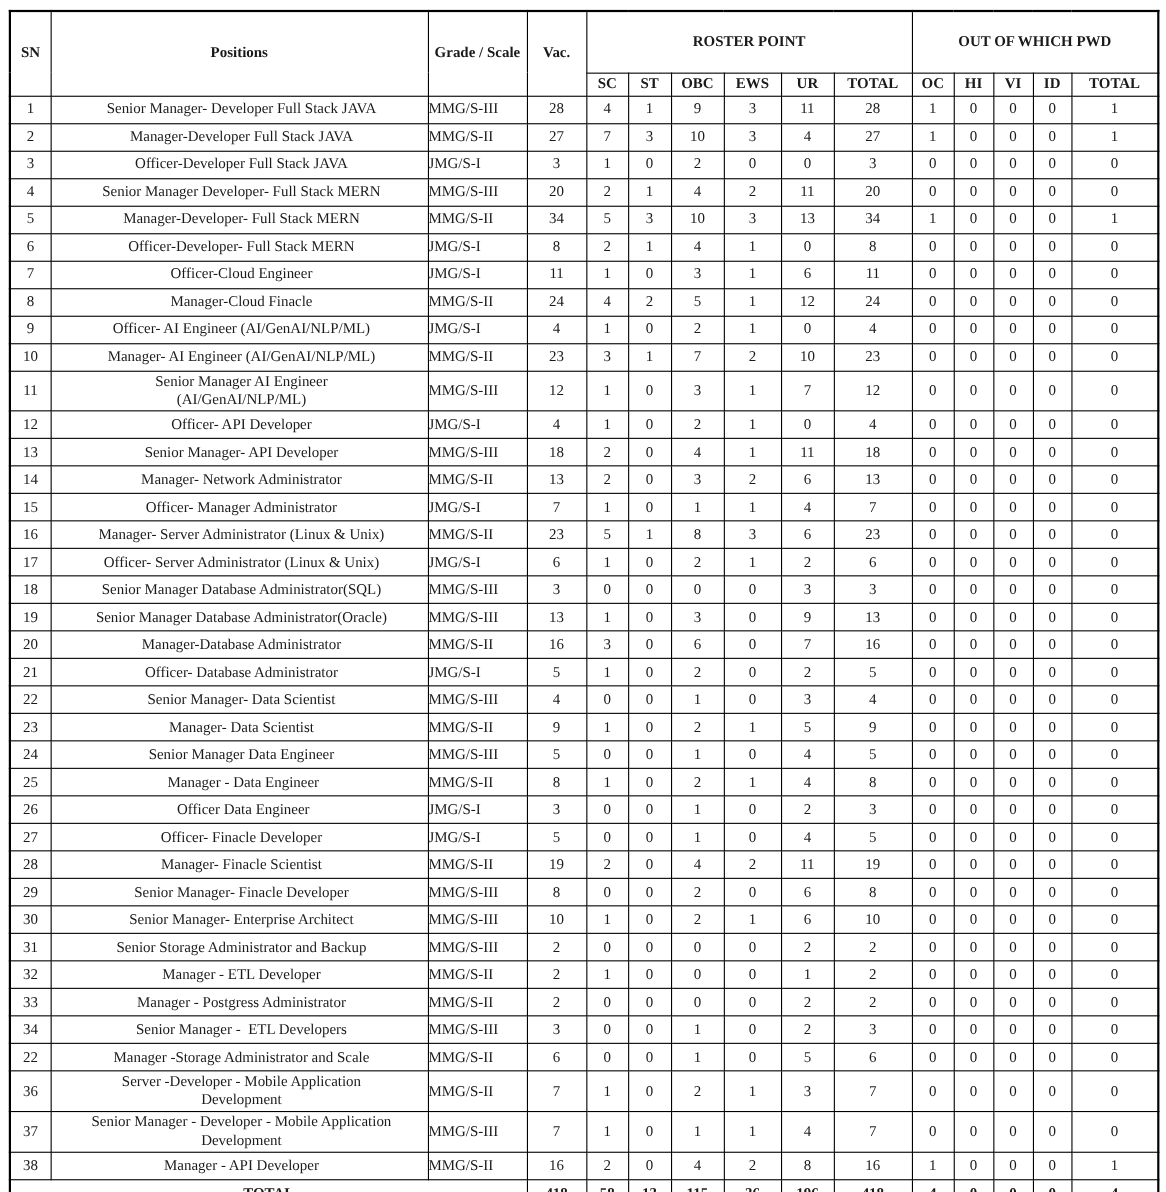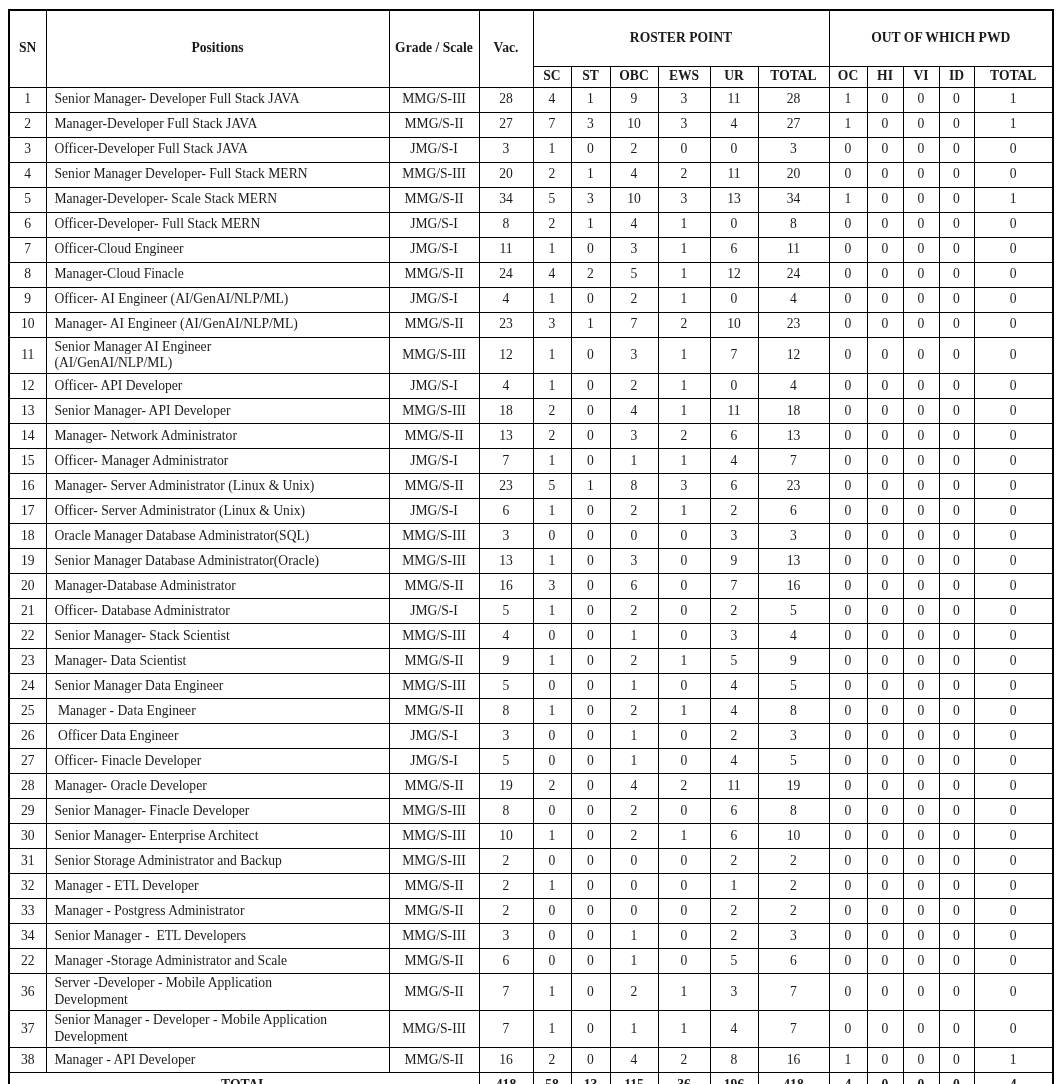--- a/index.html
+++ b/index.html
@@ -32,22 +32,22 @@
   }
   thead th {
     font-weight: bold;
     text-align: center;
     padding: 1px 2px;
   }
   tr.group-header-row { height: 56px; }
   tr.sub-header-row   { height: 21px; }
   tbody td { height: 22px; padding: 0; }
   td.c-sn    { text-align: center; }
-  td.c-pos   { text-align: left; padding: 1px 4px 1px 8px; white-space: pre-wrap; }
-  td.c-grade { text-align: center; }
+  td.c-pos   { text-align: center; padding: 1px 4px 1px 8px; white-space: pre-wrap; }
+  td.c-grade { }
   td.c-num   { text-align: center; }
   tfoot td {
     height: 24px;
     font-weight: bold;
     text-align: center;
     padding: 0;
   }
 </style>
 </head>
 <body>
@@ -158,21 +158,21 @@
           <td class="c-num">11</td>
           <td class="c-num">20</td>
           <td class="c-num">0</td>
           <td class="c-num">0</td>
           <td class="c-num">0</td>
           <td class="c-num">0</td>
           <td class="c-num">0</td>
         </tr>
         <tr>
           <td class="c-sn">5</td>
-          <td class="c-pos">Manager-Developer- Scale Stack MERN</td>
+          <td class="c-pos">Manager-Developer- Full Stack MERN</td>
           <td class="c-grade">MMG/S-II</td>
           <td class="c-num">34</td>
           <td class="c-num">5</td>
           <td class="c-num">3</td>
           <td class="c-num">10</td>
           <td class="c-num">3</td>
           <td class="c-num">13</td>
           <td class="c-num">34</td>
           <td class="c-num">1</td>
           <td class="c-num">0</td>
@@ -380,21 +380,21 @@
           <td class="c-num">2</td>
           <td class="c-num">6</td>
           <td class="c-num">0</td>
           <td class="c-num">0</td>
           <td class="c-num">0</td>
           <td class="c-num">0</td>
           <td class="c-num">0</td>
         </tr>
         <tr>
           <td class="c-sn">18</td>
-          <td class="c-pos">Oracle Manager Database Administrator(SQL)</td>
+          <td class="c-pos">Senior Manager Database Administrator(SQL)</td>
           <td class="c-grade">MMG/S-III</td>
           <td class="c-num">3</td>
           <td class="c-num">0</td>
           <td class="c-num">0</td>
           <td class="c-num">0</td>
           <td class="c-num">0</td>
           <td class="c-num">3</td>
           <td class="c-num">3</td>
           <td class="c-num">0</td>
           <td class="c-num">0</td>
@@ -448,21 +448,21 @@
           <td class="c-num">2</td>
           <td class="c-num">5</td>
           <td class="c-num">0</td>
           <td class="c-num">0</td>
           <td class="c-num">0</td>
           <td class="c-num">0</td>
           <td class="c-num">0</td>
         </tr>
         <tr>
           <td class="c-sn">22</td>
-          <td class="c-pos">Senior Manager- Stack Scientist</td>
+          <td class="c-pos">Senior Manager- Data Scientist</td>
           <td class="c-grade">MMG/S-III</td>
           <td class="c-num">4</td>
           <td class="c-num">0</td>
           <td class="c-num">0</td>
           <td class="c-num">1</td>
           <td class="c-num">0</td>
           <td class="c-num">3</td>
           <td class="c-num">4</td>
           <td class="c-num">0</td>
           <td class="c-num">0</td>
@@ -550,21 +550,21 @@
           <td class="c-num">4</td>
           <td class="c-num">5</td>
           <td class="c-num">0</td>
           <td class="c-num">0</td>
           <td class="c-num">0</td>
           <td class="c-num">0</td>
           <td class="c-num">0</td>
         </tr>
         <tr>
           <td class="c-sn">28</td>
-          <td class="c-pos">Manager- Oracle Developer</td>
+          <td class="c-pos">Manager- Finacle Scientist</td>
           <td class="c-grade">MMG/S-II</td>
           <td class="c-num">19</td>
           <td class="c-num">2</td>
           <td class="c-num">0</td>
           <td class="c-num">4</td>
           <td class="c-num">2</td>
           <td class="c-num">11</td>
           <td class="c-num">19</td>
           <td class="c-num">0</td>
           <td class="c-num">0</td>

